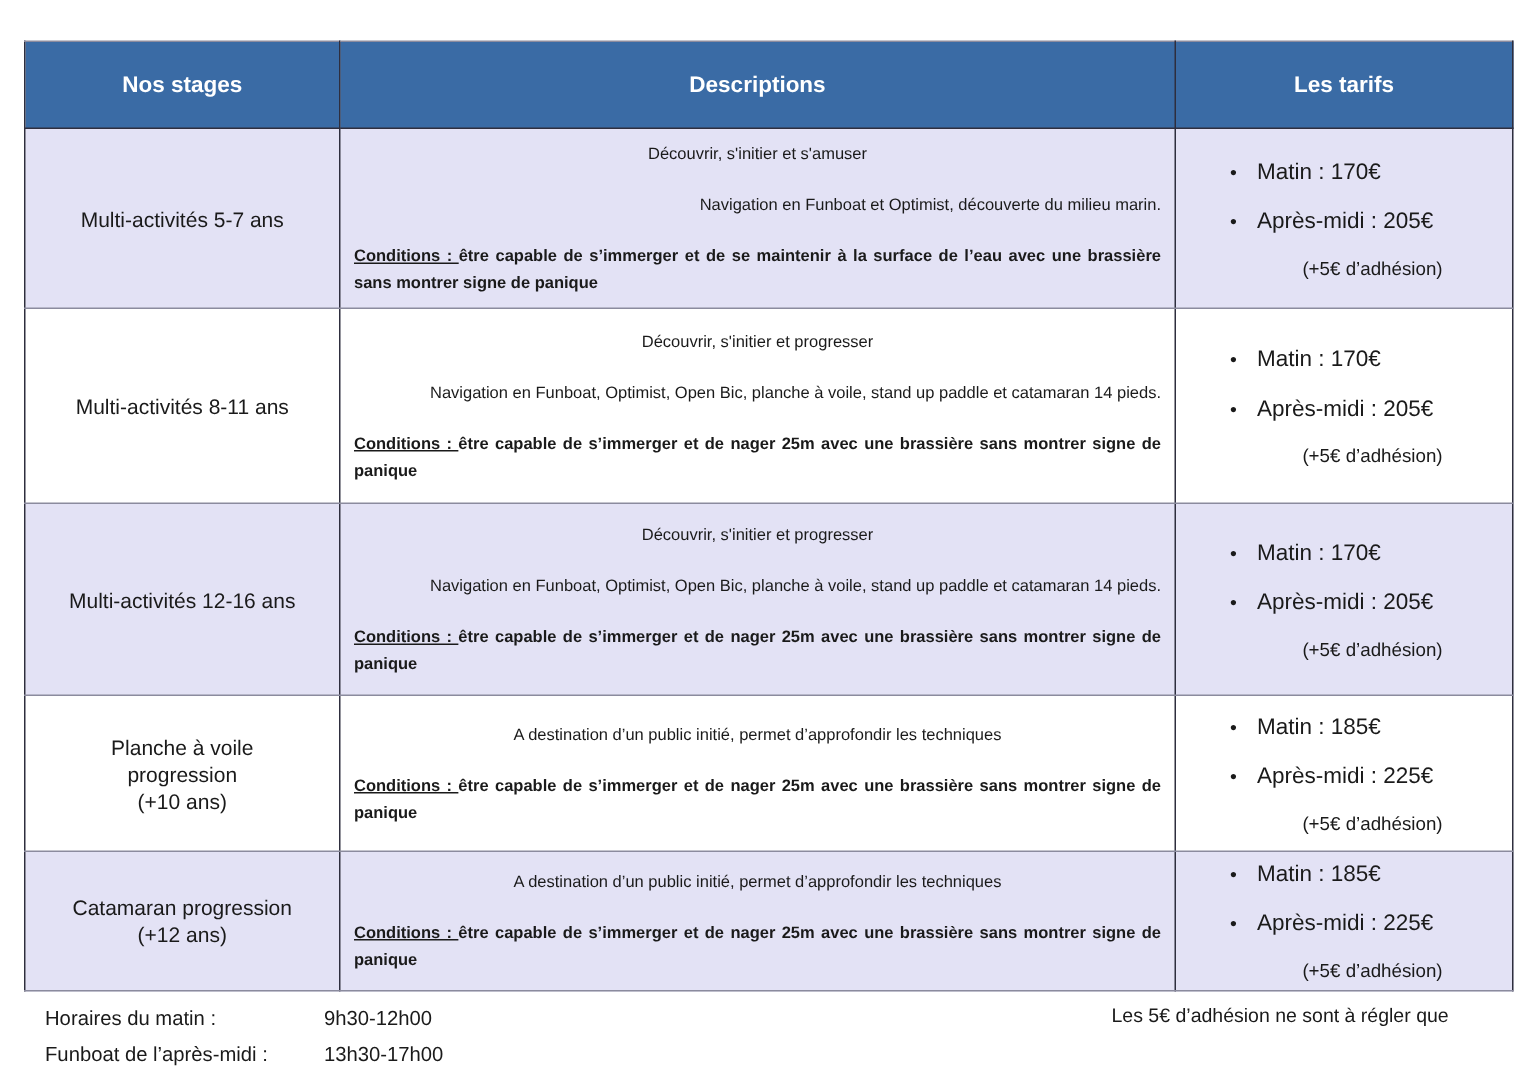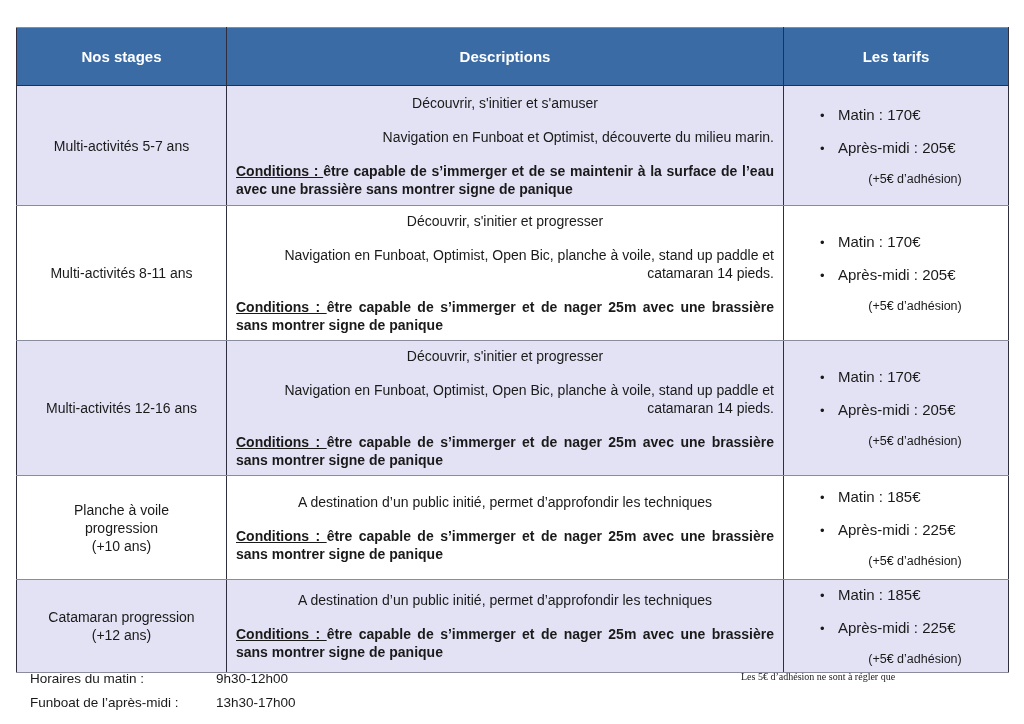--- a/index.html
+++ b/index.html
@@ -27,35 +27,35 @@
   tr.r4{height:104px;}
   tr.r5{height:93px;}
   th{
     background:#3a6ba5;color:#ffffff;font-size:15px;font-weight:bold;
     text-align:center;border-bottom:1px solid #2e2e3e;
   }
   tr.alt td{background:#e3e2f5;}
   td.stage{
     text-align:center;font-size:14px;line-height:18px;padding:2px 2px;
   }
-  td.desc{padding:4px 9px;font-size:14px;line-height:18px;}
+  td.desc{padding:4px 9px;font-size:11px;line-height:18px;}
   .desc-intro{text-align:center;margin:2px 0 0;}
   .desc-detail{text-align:right;margin:16px 0 0;}
   .desc-cond{text-align:justify;margin:16px 0 2px;font-weight:bold;}
   .cond-label{text-decoration:underline;}
   td.tarif{padding:4px 8px 4px 36px;font-size:15px;}
   .tarif-item{display:flex;align-items:baseline;margin:0 0 16px;}
   .bullet{width:18px;flex:0 0 18px;font-size:13px;}
   .adhesion{font-size:12.5px;text-align:center;padding-left:10px;margin:0;}
   .footer-left{
     position:absolute;left:30px;top:667px;font-size:13.5px;line-height:24px;
     display:grid;grid-template-columns:170px auto;column-gap:16px;
   }
   .footer-right{
-    position:absolute;left:741px;top:668px;font-size:10px;line-height:17px;font-family:Liberation Serif, serif;
+    position:absolute;left:741px;top:668px;font-size:13px;line-height:17px;
   }
 </style>
 </head>
 <body>
 
 <div class="page">
 
   <table class="stages">
     <colgroup>
         <col class="c-stage">

